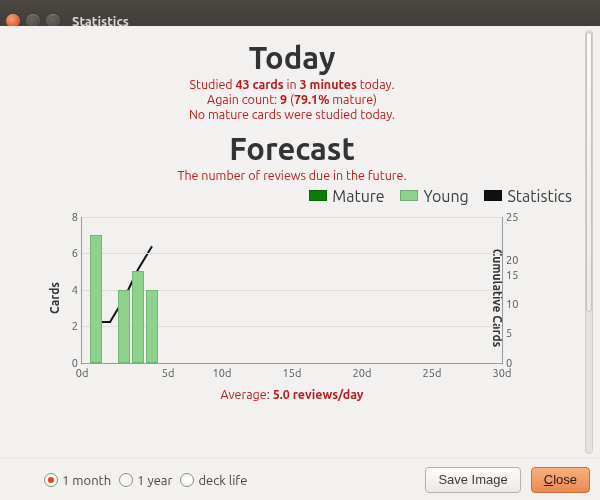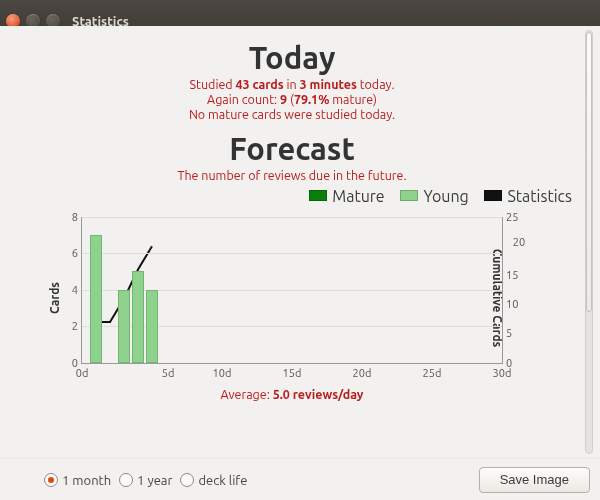--- a/index.html
+++ b/index.html
@@ -101,21 +101,21 @@
   .radio-dot {
     width:14px;height:14px;border-radius:7px;
     border:1px solid #8f8a84; background:#fafaf8;
     display:inline-flex; align-items:center; justify-content:center;
   }
   .radio.selected .radio-dot::after{
     content:""; width:6px;height:6px;border-radius:3px; background:#dd4814;
   }
   .spacer { flex:1; }
   .btn {
-    height:26px; padding:0 20px;
+    height:26px; padding:0 12px;
     border:1px solid #b6b0a8; border-radius:4px;
     background:linear-gradient(#fdfcfb,#ece9e4);
     color:#3c3c3c; font-size:13px; cursor:pointer;
   }
   .btn.primary {
     background:linear-gradient(#f7b07f,#ea8a52);
     border-color:#c86e3d; color:#2b1a0e;
   }
   .btn .ul { text-decoration:underline; }
 </style>
@@ -172,21 +172,21 @@
           <div class="grid-h" style="top: 0px;"></div>
           <div class="ytick-l" style="bottom: 0px;">0</div>
           <div class="ytick-l" style="bottom: 36.5px;">2</div>
           <div class="ytick-l" style="bottom: 73px;">4</div>
           <div class="ytick-l" style="bottom: 109.5px;">6</div>
           <div class="ytick-l" style="bottom: 146px;">8</div>
           <div class="ytick-r" style="bottom: 0px;">0</div>
           <div class="ytick-r" style="bottom: 29.2px;">5</div>
           <div class="ytick-r" style="bottom: 58.4px;">10</div>
           <div class="ytick-r" style="bottom: 87.6px;">15</div>
-          <div class="ytick-r" style="bottom: 121px; text-align: center;">20</div>
+          <div class="ytick-r" style="bottom: 103px;">20</div>
           <div class="ytick-r" style="bottom: 146px; margin-left: 34px;">25</div>
           <div class="xtick" style="left: 0px;">0d</div>
           <div class="xtick" style="left: 86px;">5d</div>
           <div class="xtick" style="left: 140px;">10d</div>
           <div class="xtick" style="left: 210px; margin-top: 8px;">15d</div>
           <div class="xtick" style="left: 280px; margin-top: 47px;">20d</div>
           <div class="xtick" style="left: 350px;">25d</div>
           <div class="xtick" style="left: 420px;">30d</div>
           <div class="bar" style="left: 8.4px; width: 11.2px; height: 127.75px;"></div>
           <div class="bar" style="left: 36.4px; width: 11.2px; height: 73px;"></div>
@@ -217,13 +217,14 @@
         <span class="radio-dot"></span>
         <span>1 year</span>
       </span>
     <span class="radio">
         <span class="radio-dot"></span>
         <span>deck life</span>
       </span>
   </div>
   <span class="spacer"></span>
   <button class="btn">Save Image</button>
+  <button class="btn primary"><span class="ul">C</span><span id="close-rest">lose</span></button>
 </div>
 
 </body></html>

